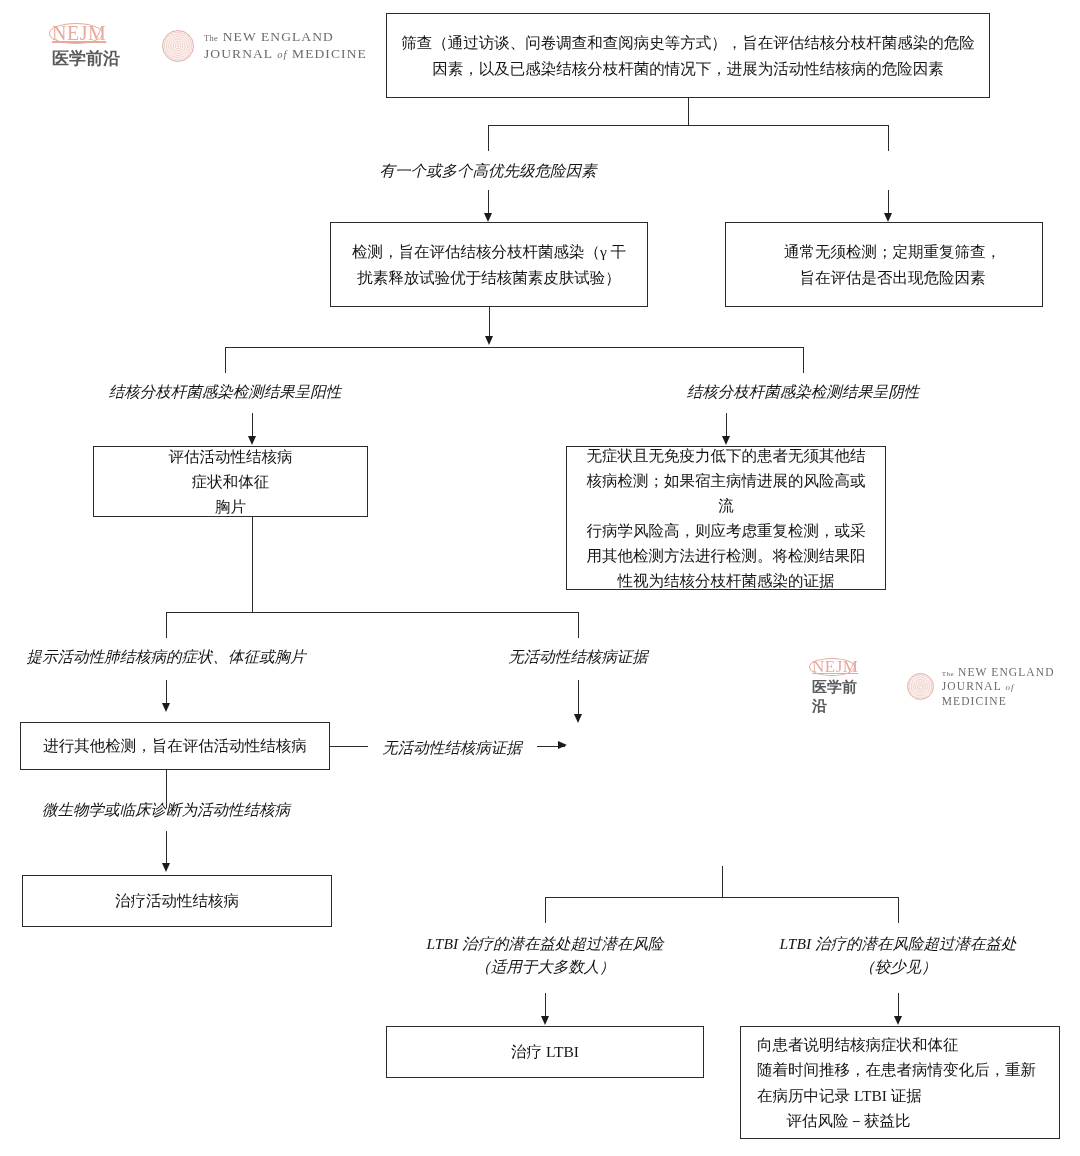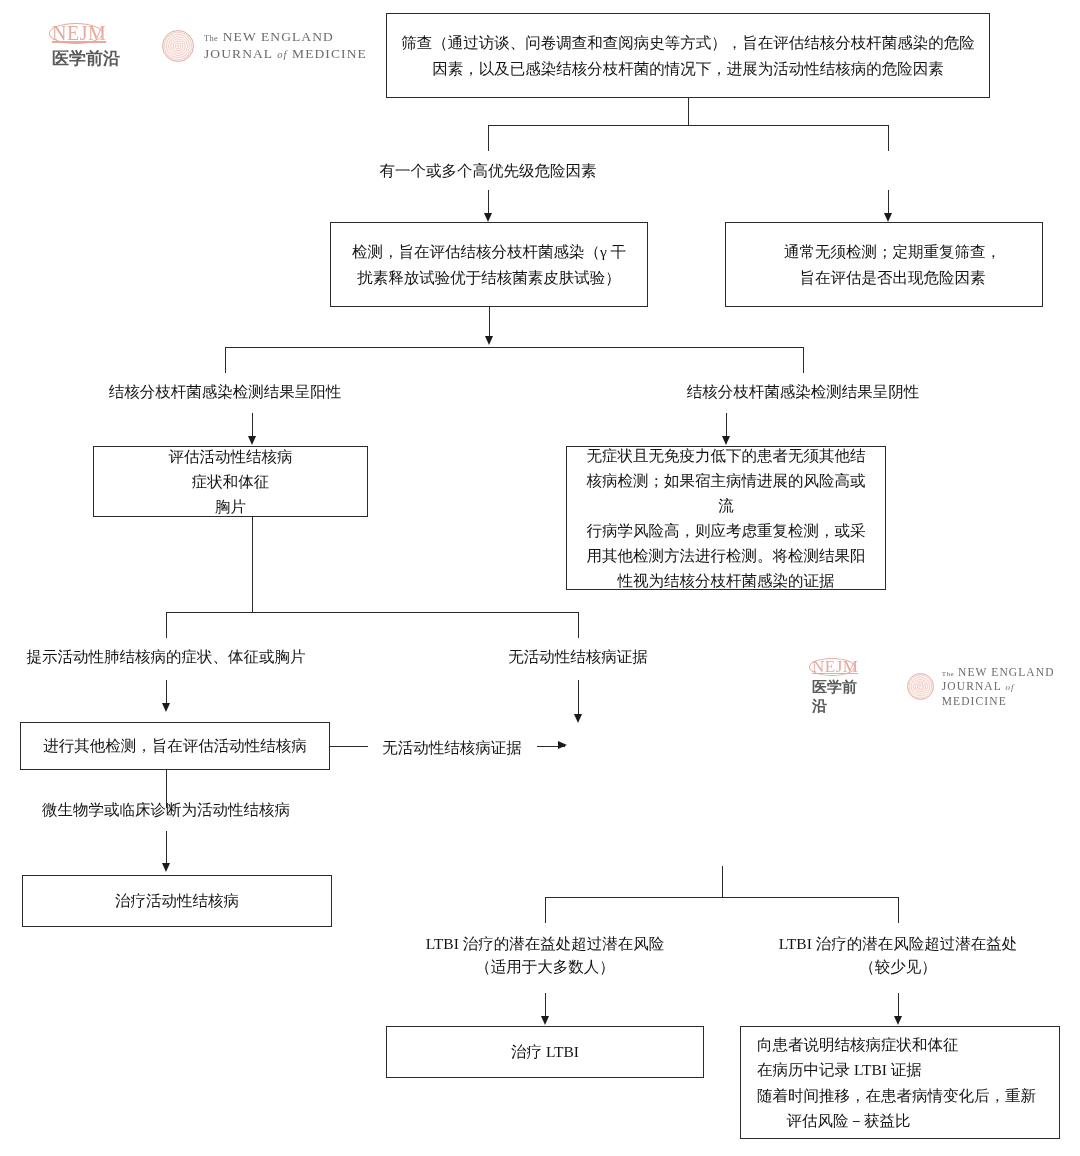--- a/index.html
+++ b/index.html
@@ -43,20 +43,21 @@
   .line-ind.i2 { padding-left: 3.5em; }
 
   
   .elabel {
     position: absolute;
     font-size: 15.5px;
     line-height: 1.55;
     color: #141414;
     text-align: center;
     white-space: nowrap;
+    font-style: italic;
   }
   .elabel.two { line-height: 1.5; }
 
   
   .vline {
     position: absolute;
     width: 0;
     border-left: 1.2px solid #2b2b2b;
   }
   .hline {
@@ -287,19 +288,19 @@
 
   <div class="box center" style="left:386px; top:1026px; width:318px; height:52px;">
     <div class="pad">
       <span class="line-ind">治疗 LTBI</span>
     </div>
   </div>
 
   <div class="box left" style="left:740px; top:1026px; width:320px; height:113px;">
     <div class="pad">
       <span class="line-ind">向患者说明结核病症状和体征</span>
+      <span class="line-ind">随着时间推移，在患者病情变化后，重新</span>
       <span class="line-ind">在病历中记录 LTBI 证据</span>
-      <span class="line-ind">随着时间推移，在患者病情变化后，重新</span>
       <span class="line-ind i1">评估风险－获益比</span>
     </div>
   </div>
 
 </div>
 
 </body></html>

